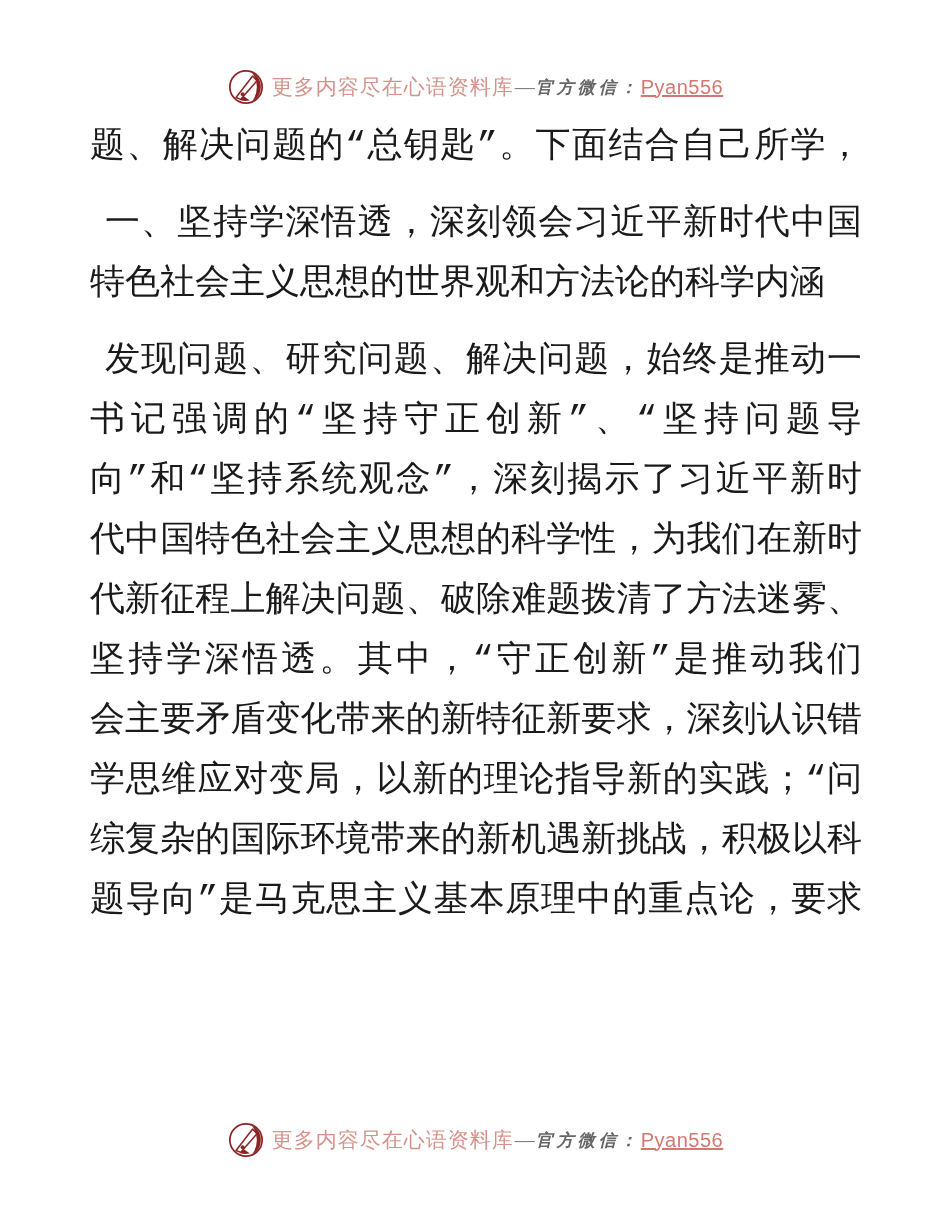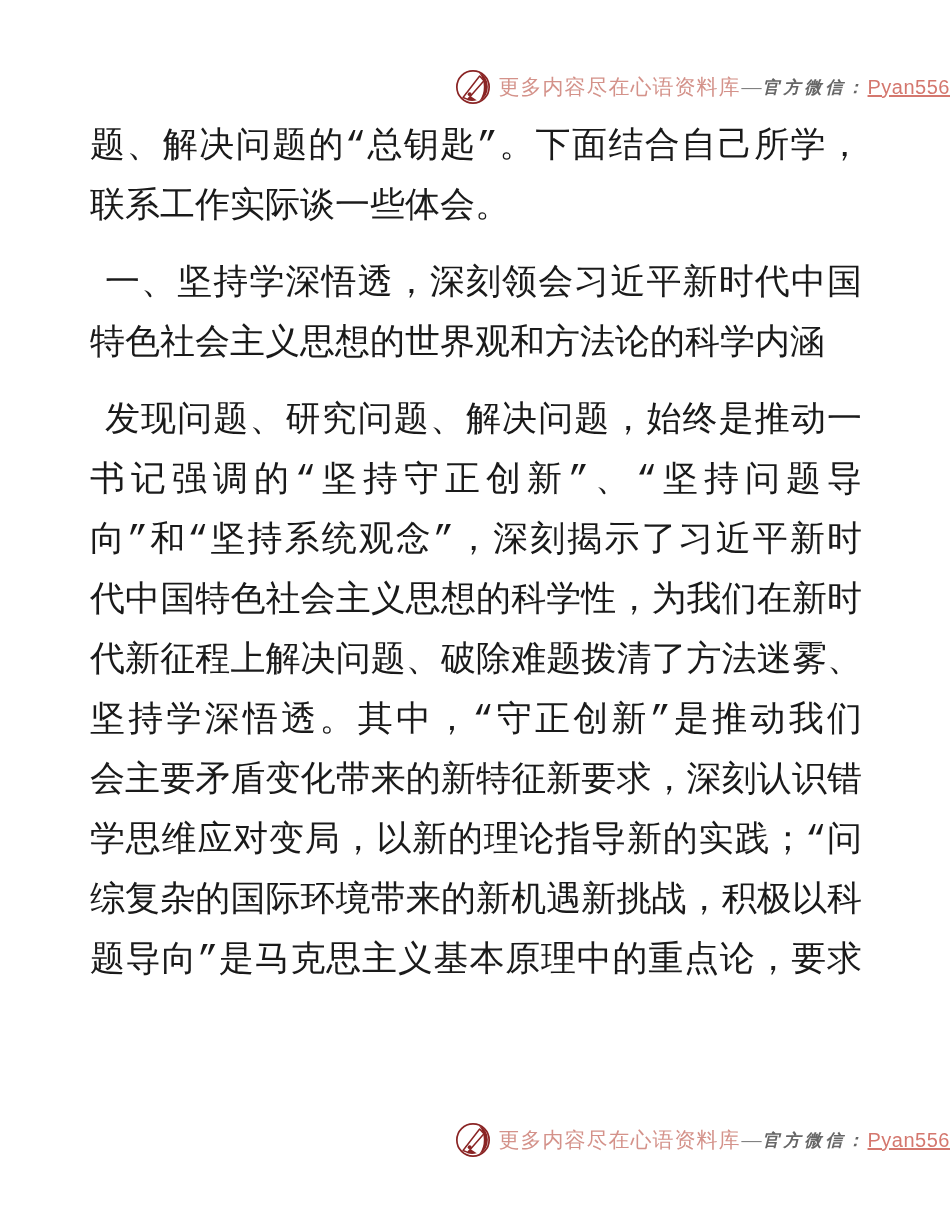--- a/index.html
+++ b/index.html
@@ -9,21 +9,21 @@
   html,body{margin:0;padding:0;}
   body{
     width:950px;height:1230px;background:var(--background);
     font-family:"Liberation Serif","DejaVu Serif",serif;
   }
   .page{position:relative;width:950px;height:1230px;background:var(--background);overflow:hidden;}
 
   
   .watermark{
     position:absolute;left:0;width:100%;
-    display:flex;align-items:center;justify-content:flex-end;
+    display:flex;align-items:center;justify-content:center;
   }
   .wm-top{top:68px;}
   .wm-bottom{top:1121px;}
   .wm-logo{width:38px;height:38px;margin-right:7px;flex:0 0 auto;}
   .wm-brand{
     font-size:21px;color:var(--brand);letter-spacing:1px;white-space:nowrap;
   }
   .wm-dash{font-size:20px;color:#7a7a7a;margin:0 1px;}
   .wm-label{
     font-size:17px;color:var(--label);font-style:italic;font-weight:bold;
@@ -63,21 +63,20 @@
       <circle cx="16.5" cy="27.5" r="2.1" fill="var(--logo)"></circle>
     </svg>
     <span class="wm-brand">更多内容尽在心语资料库</span>
     <span class="wm-dash">—</span>
     <span class="wm-label">官方微信：</span>
     <span class="wm-id">Pyan556</span>
   </div>
 
   <div class="content">
     <div class="line">题、解决问题的“总钥匙”。下面结合自己所学，</div>
-    <div class="line end">联系工作实际谈一些体会。</div>
     <div class="line gap indent">一、坚持学深悟透，深刻领会习近平新时代中国</div>
     <div class="line end">特色社会主义思想的世界观和方法论的科学内涵</div>
     <div class="line gap indent">发现问题、研究问题、解决问题，始终是推动一</div>
     <div class="line">书记强调的“坚持守正创新”、“坚持问题导</div>
     <div class="line">向”和“坚持系统观念”，深刻揭示了习近平新时</div>
     <div class="line">代中国特色社会主义思想的科学性，为我们在新时</div>
     <div class="line">代新征程上解决问题、破除难题拨清了方法迷雾、</div>
     <div class="line">坚持学深悟透。其中，“守正创新”是推动我们</div>
     <div class="line">会主要矛盾变化带来的新特征新要求，深刻认识错</div>
     <div class="line">学思维应对变局，以新的理论指导新的实践；“问</div>

